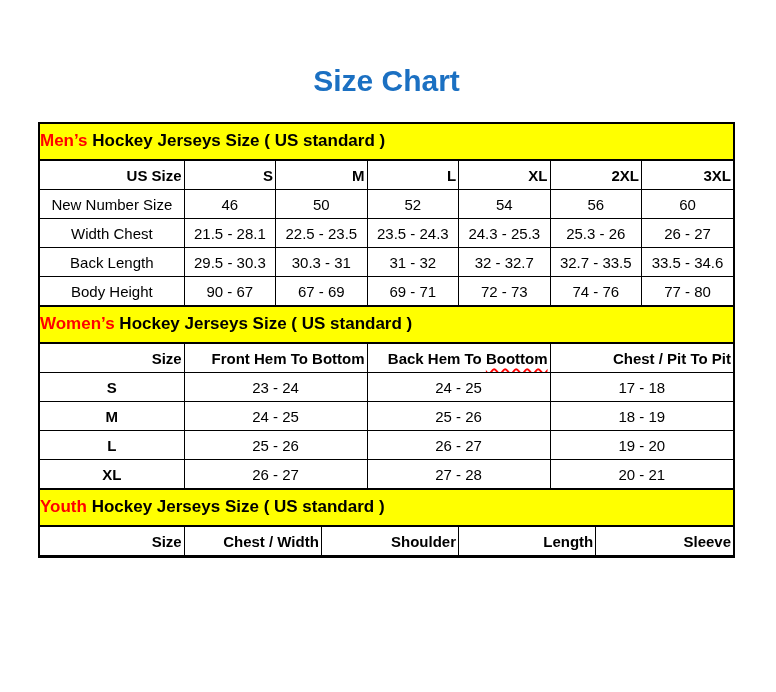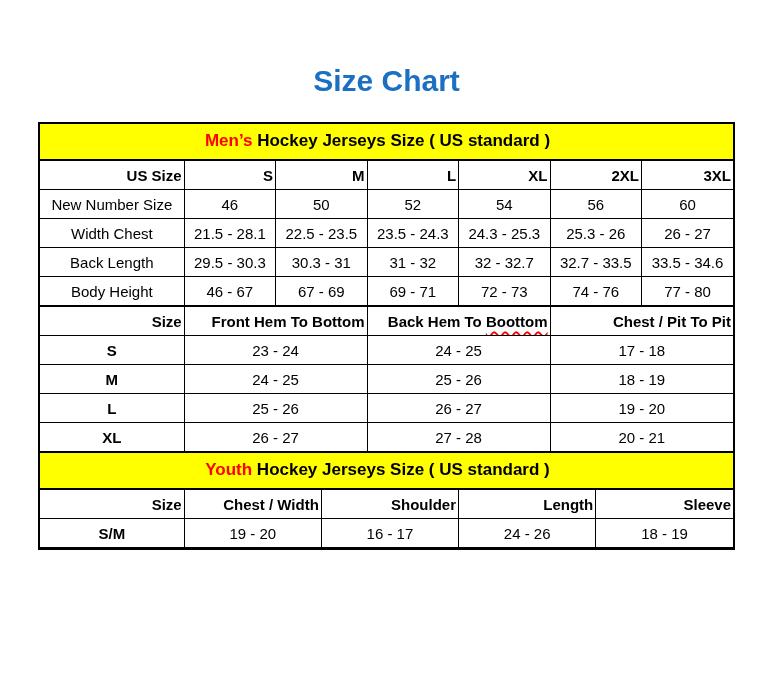--- a/index.html
+++ b/index.html
@@ -28,21 +28,20 @@
   .stack {
     margin-left: 38px;
     width: 697px;
     border: 2px solid var(--border_black, #000);
     box-sizing: border-box;
   }
   .banner {
     background: var(--banner_yellow, #ffff00);
     border-top: 1px solid var(--border_black, #000);
     border-bottom: 1px solid var(--border_black, #000);
-    text-align: center;
     font-weight: bold;
     font-size: 17px;
     padding: 7px 18px 8px 0;
   }
   .banner:first-child { border-top: none; }
   .banner .hl { color: var(--accent_red, #ff0000); }
   table.size-table {
     width: 100%;
     border-collapse: collapse;
     table-layout: fixed;
@@ -125,29 +124,30 @@
             <td>Back Length</td>
             <td>29.5 - 30.3</td>
             <td>30.3 - 31</td>
             <td>31 - 32</td>
             <td>32 - 32.7</td>
             <td>32.7 - 33.5</td>
             <td>33.5 - 34.6</td>
           </tr>
           <tr>
             <td>Body Height</td>
-            <td>46 - 67</td>
+            <td>90 - 67</td>
             <td>67 - 69</td>
             <td>69 - 71</td>
             <td>72 - 73</td>
             <td>74 - 76</td>
             <td>77 - 80</td>
           </tr>
         </tbody>
       </table>
+      <div class="banner"><span class="hl">Women’s</span><span> Hockey Jerseys Size ( US standard )</span></div>
       <table class="size-table">
         <colgroup>
           <col class="label-col">
           <col>
           <col>
           <col>
         </colgroup>
         <thead>
           <tr>
             <th>Size</th>
@@ -195,23 +195,16 @@
         <thead>
           <tr>
             <th>Size</th>
             <th>Chest / Width</th>
             <th>Shoulder</th>
             <th>Length</th>
             <th>Sleeve</th>
           </tr>
         </thead>
         <tbody>
-          <tr>
-            <td class="bold">S/M</td>
-            <td>19 - 20</td>
-            <td>16 - 17</td>
-            <td>24 - 26</td>
-            <td>18 - 19</td>
-          </tr>
         </tbody>
       </table>
     </div>
 </div>
 
 </body></html>

